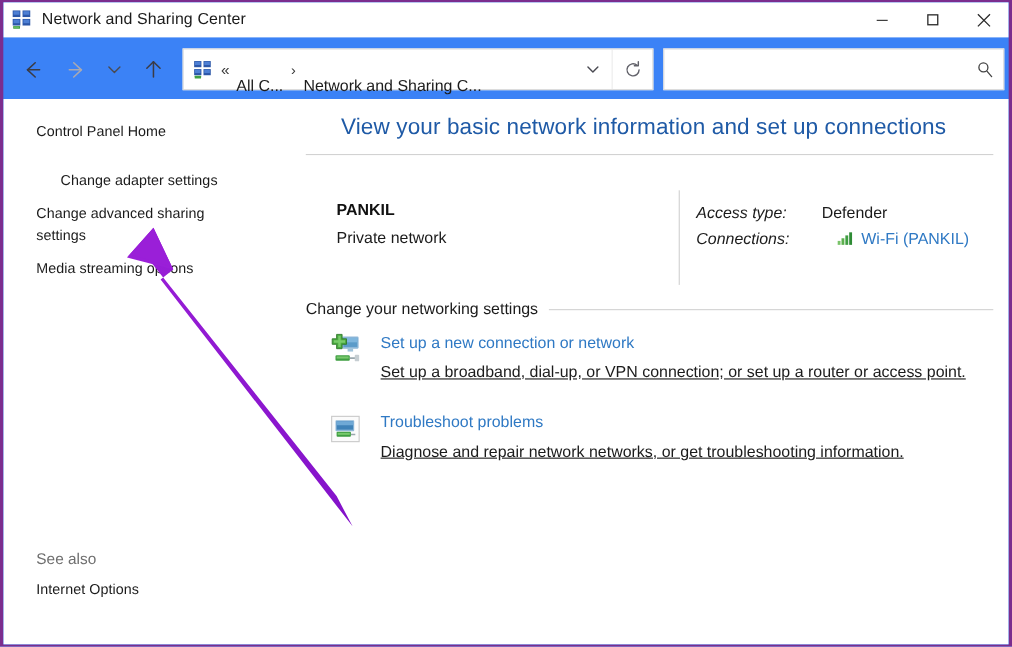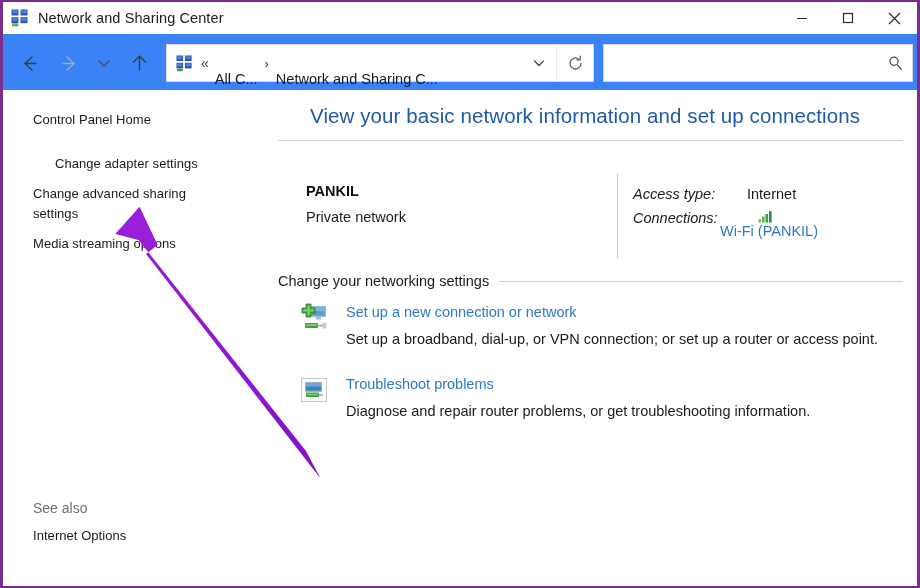--- a/index.html
+++ b/index.html
@@ -289,25 +289,23 @@
     position: absolute;
     font-size: 14.5px;
     color: #1b1b1b;
     white-space: nowrap;
   }
   #key-access { left: 355px; top: 13px; }
   #val-access { left: 469px; top: 13px; }
   #key-conn   { left: 355px; top: 37px; }
   .conn-value {
     position: absolute;
-    left: 442px;
+    left: 483px;
     top: 37px;
     display: flex;
-    align-items: center;
-    flex-direction: column;
   }
   .wifi-ico {
     width: 16px;
     height: 13px;
     margin-right: 6px;
     display: inline-flex;
     align-items: flex-end;
     flex: none;
   }
   .conn-link {
@@ -341,20 +339,21 @@
     white-space: nowrap;
     cursor: default;
   }
   .task-desc {
     position: absolute;
     left: 68px;
     top: 31px;
     font-size: 14.5px;
     color: #1b1b1b;
     white-space: nowrap;
+    text-decoration: underline;
   }
 
   
   .arrow-overlay {
     position: absolute;
     left: 0; top: 0;
     width: 914px;
     height: 584px;
     pointer-events: none;
   }
@@ -490,21 +489,21 @@
       <div class="section-row" id="sec-active">
         <span class="section-rule"></span>
       </div>
 
       <div class="net-panel">
         <div class="net-name">PANKIL</div>
         <div class="net-type">Private network</div>
         <div class="net-divider"></div>
 
         <div class="net-detail-key" id="key-access">Access type:</div>
-        <div class="net-detail-val" id="val-access">Internet</div>
+        <div class="net-detail-val" id="val-access">Defender</div>
 
         <div class="net-detail-key" id="key-conn">Connections:</div>
         <div class="conn-value">
           <span class="wifi-ico">
             <svg width="16" height="13" viewBox="0 0 16 13">
               <rect x="0.5" y="9" width="2.6" height="3.6" fill="#7ac36a"></rect>
               <rect x="4" y="6.6" width="2.6" height="6" fill="#5cb04d"></rect>
               <rect x="7.5" y="4" width="2.6" height="8.6" fill="#3f9e42"></rect>
               <rect x="11" y="1.2" width="2.6" height="11.4" fill="#2e8b35"></rect>
             </svg>
@@ -543,21 +542,21 @@
             <rect x="3.5" y="4.5" width="25" height="23" fill="#fbfbfb" stroke="#c9c9c9" stroke-width="1"></rect>
             <rect x="7" y="8" width="17" height="10" rx="0.8" fill="#8fb8d8"></rect>
             <rect x="8" y="9" width="15" height="7.6" fill="#3f82b8"></rect>
             <rect x="8" y="9" width="15" height="3.6" fill="#6fa9d6"></rect>
             <rect x="8" y="18.6" width="13" height="4.4" rx="0.8" fill="#3f9e42"></rect>
             <rect x="9" y="19.5" width="11" height="1.8" fill="#77c96c"></rect>
             <path d="M21 21 L25 21" stroke="#9aa7ad" stroke-width="1.4"></path>
           </svg>
         </div>
         <div class="task-title">Troubleshoot problems</div>
-        <div class="task-desc">Diagnose and repair router problems, or get troubleshooting information.</div>
+        <div class="task-desc">Diagnose and repair network networks, or get troubleshooting information.</div>
       </div>
 
     </div>
   </div>
 
   <svg class="arrow-overlay" viewBox="0 0 914 584">
     <defs>
       <linearGradient id="arrowGrad" x1="0" y1="0" x2="1" y2="1">
         <stop offset="0%" stop-color="#9a1fd8"></stop>
         <stop offset="100%" stop-color="#8312c9"></stop>

